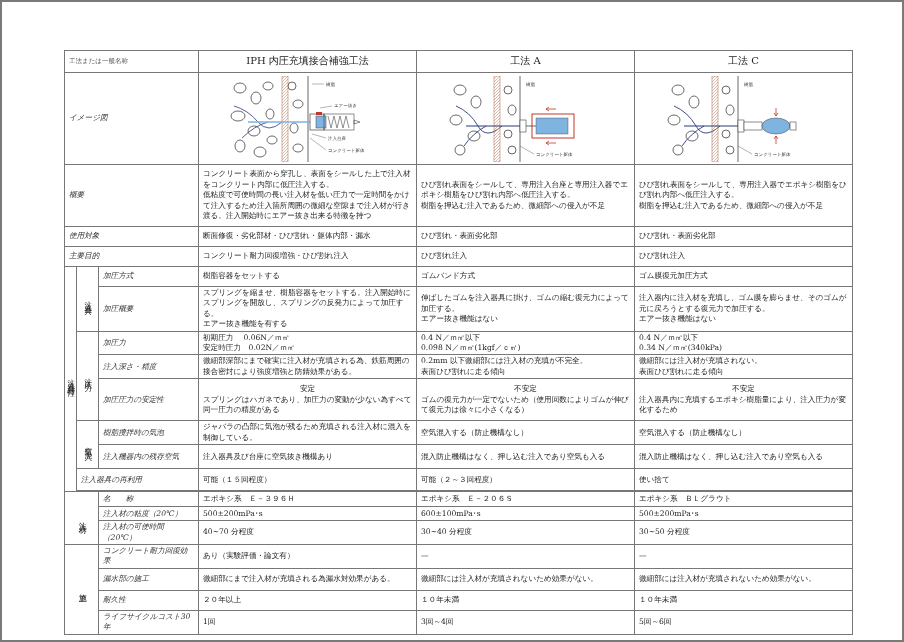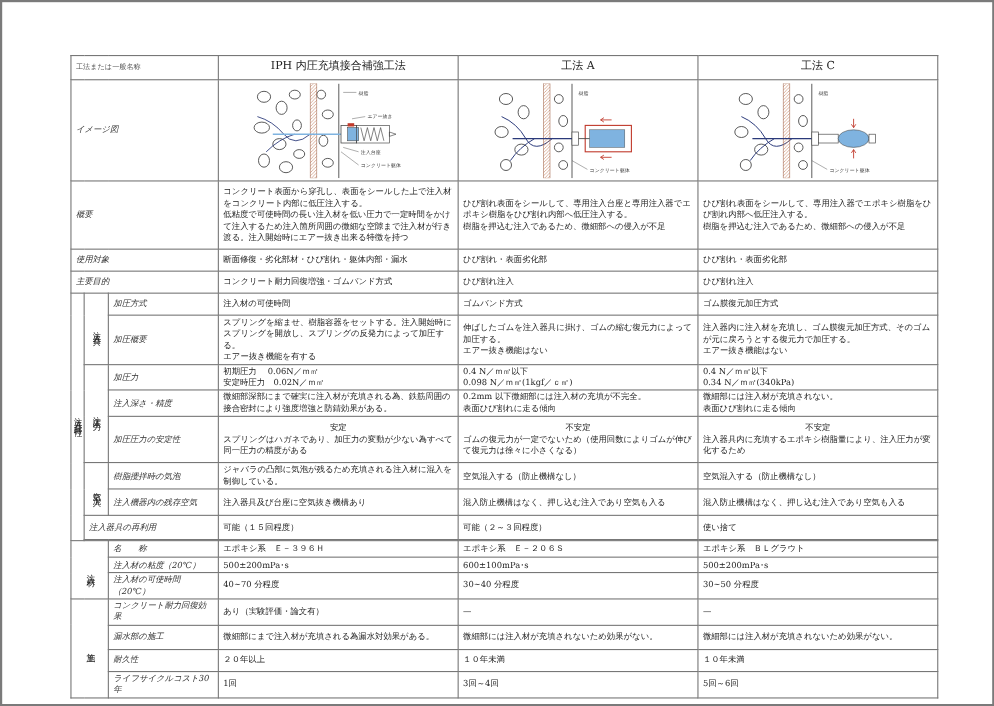--- a/index.html
+++ b/index.html
@@ -173,40 +173,40 @@
 
     <tr style="height:20px">
       <td colspan="3" class="lbl">使用対象</td>
       <td class="c">断面修復・劣化部材・ひび割れ・躯体内部・漏水</td>
       <td class="c">ひび割れ・表面劣化部</td>
       <td class="c">ひび割れ・表面劣化部</td>
     </tr>
 
     <tr style="height:20px">
       <td colspan="3" class="lbl">主要目的</td>
-      <td class="c">コンクリート耐力回復増強・ゴムバンド方式</td>
+      <td class="c">コンクリート耐力回復増強・ひび割れ注入</td>
       <td class="c">ひび割れ注入</td>
       <td class="c">ひび割れ注入</td>
     </tr>
 
     <tr style="height:20px">
       <td rowspan="9" class="vert">注入器具特性</td>
       <td rowspan="2" class="vert">注入器具</td>
       <td class="lbl">加圧方式</td>
-      <td class="c">注入材の可使時間</td>
+      <td class="c">樹脂容器をセットする</td>
       <td class="c">ゴムバンド方式</td>
       <td class="c">ゴム膜復元加圧方式</td>
     </tr>
     <tr style="height:44px">
       <td class="lbl">加圧概要</td>
       <td class="ml">スプリングを縮ませ、樹脂容器をセットする。注入開始時にスプリングを開放し、スプリングの反発力によって加圧する。
 エアー抜き機能を有する</td>
       <td class="ml">伸ばしたゴムを注入器具に掛け、ゴムの縮む復元力によって加圧する。
 エアー抜き機能はない</td>
-      <td class="ml">注入器内に注入材を充填し、ゴム膜復元加圧方式、そのゴムが元に戻ろうとする復元力で加圧する。
+      <td class="ml">注入器内に注入材を充填し、ゴム膜を膨らませ、そのゴムが元に戻ろうとする復元力で加圧する。
 エアー抜き機能はない</td>
     </tr>
     <tr style="height:22px">
       <td rowspan="3" class="vert">注入圧力</td>
       <td class="lbl">加圧力</td>
       <td class="ml">初期圧力　 0.06N／ｍ㎡
 安定時圧力　0.02N／ｍ㎡</td>
       <td class="ml">0.4 N／ｍ㎡以下
 0.098 N／ｍ㎡(1kgf／ｃ㎡)</td>
       <td class="ml">0.4 N／ｍ㎡以下

